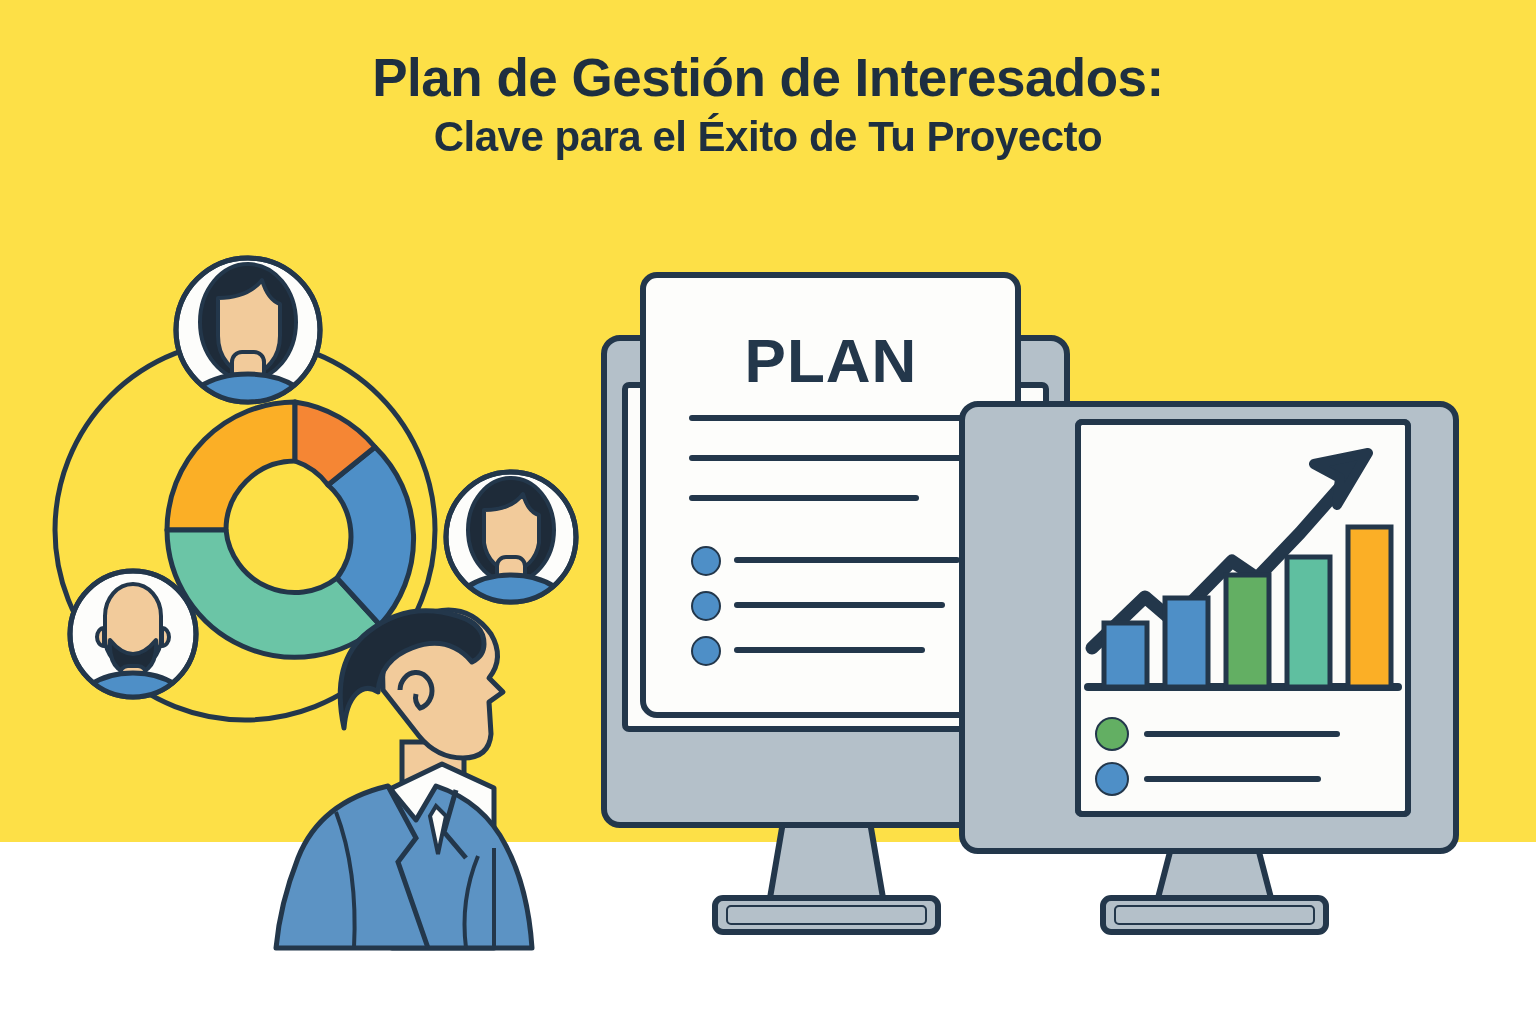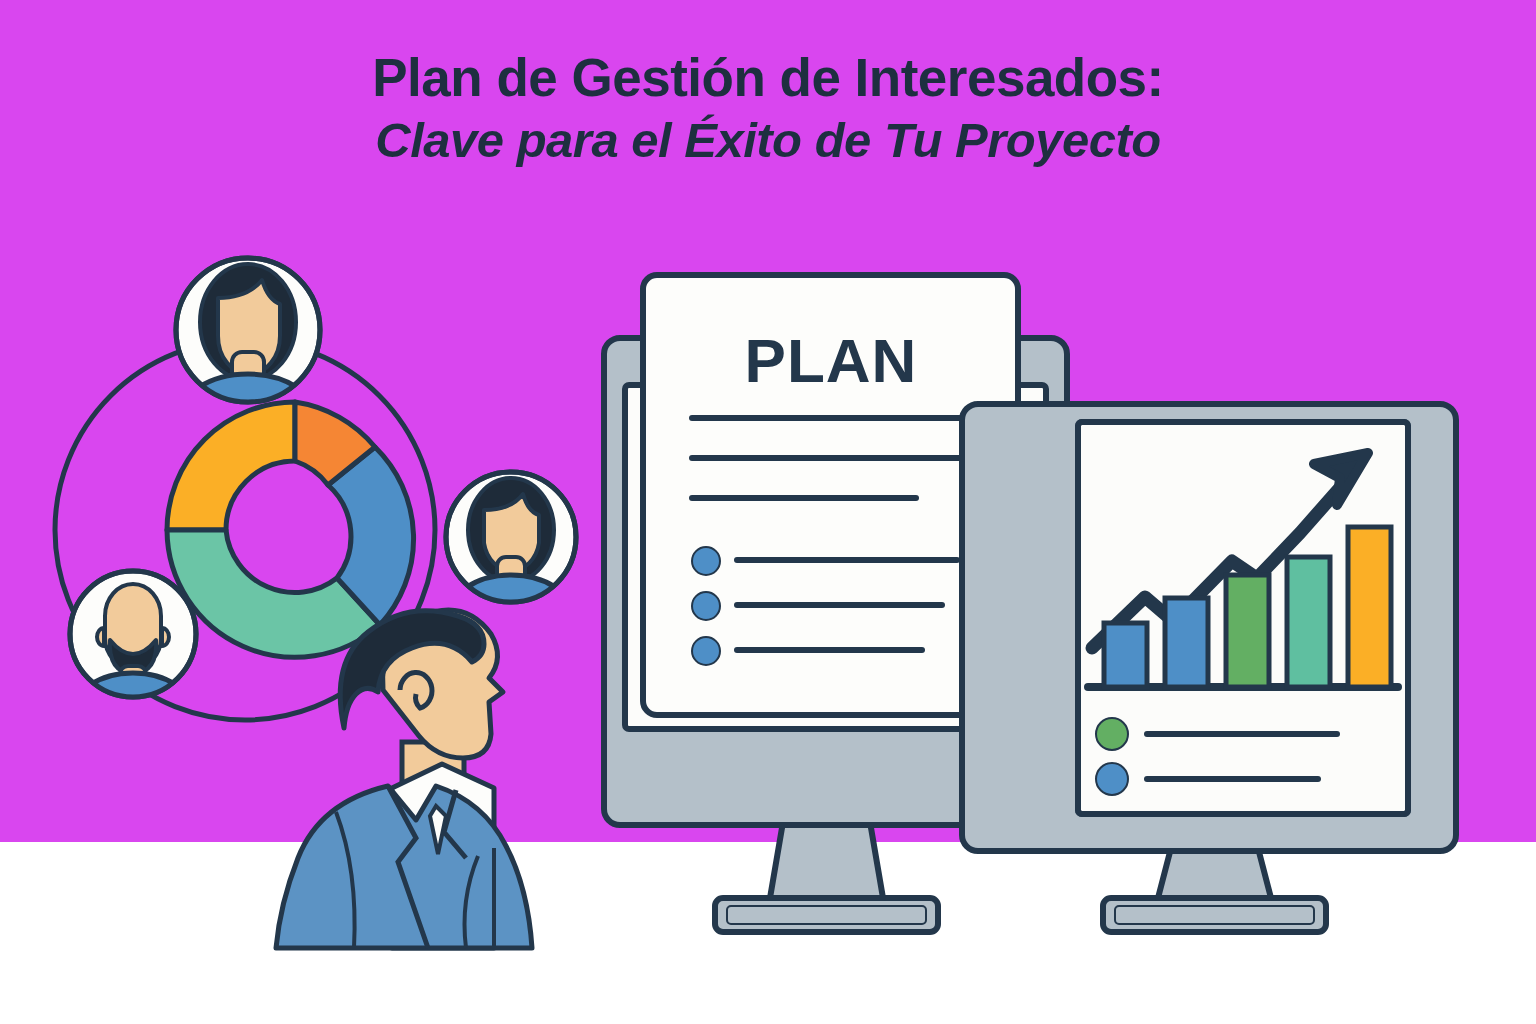--- a/index.html
+++ b/index.html
@@ -10,43 +10,42 @@
   body {
     width: 1536px;
     height: 1024px;
     overflow: hidden;
     font-family: "Liberation Sans", sans-serif;
   }
   #stage {
     position: relative;
     width: 1536px;
     height: 842px;
-    background: #d946ef;
+    background: #fde047;
   }
   #headline {
     position: absolute;
     left: 0;
     top: 46px;
     width: 1536px;
     text-align: center;
     color: #1E2F40;
     font-family: "Liberation Sans", sans-serif;
     font-weight: bold;
     letter-spacing: -0.5px;
     line-height: 1.22;
     user-select: none;
   }
   #headline .line1 {
     display: block;
     font-size: 53px;
   }
   #headline .line2 {
     display: block;
-    font-size: 49px;
-    font-style: italic;
+    font-size: 42px;
   }
   #artboard {
     position: absolute;
     left: 0;
     top: 0;
     width: 1536px;
     height: 1024px;
   }
 </style>
 </head>

